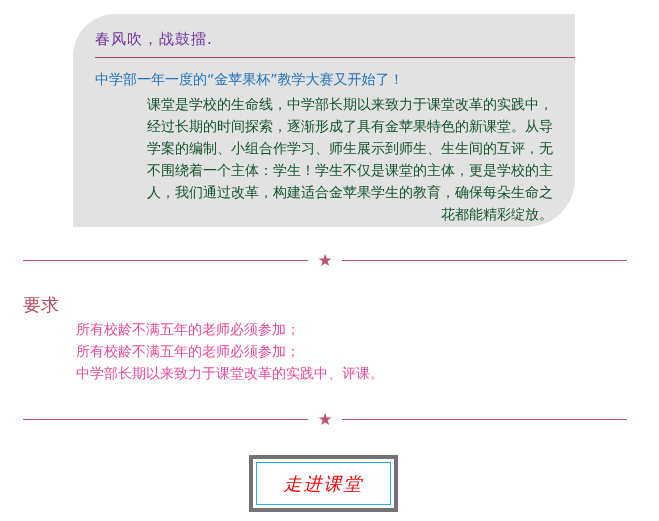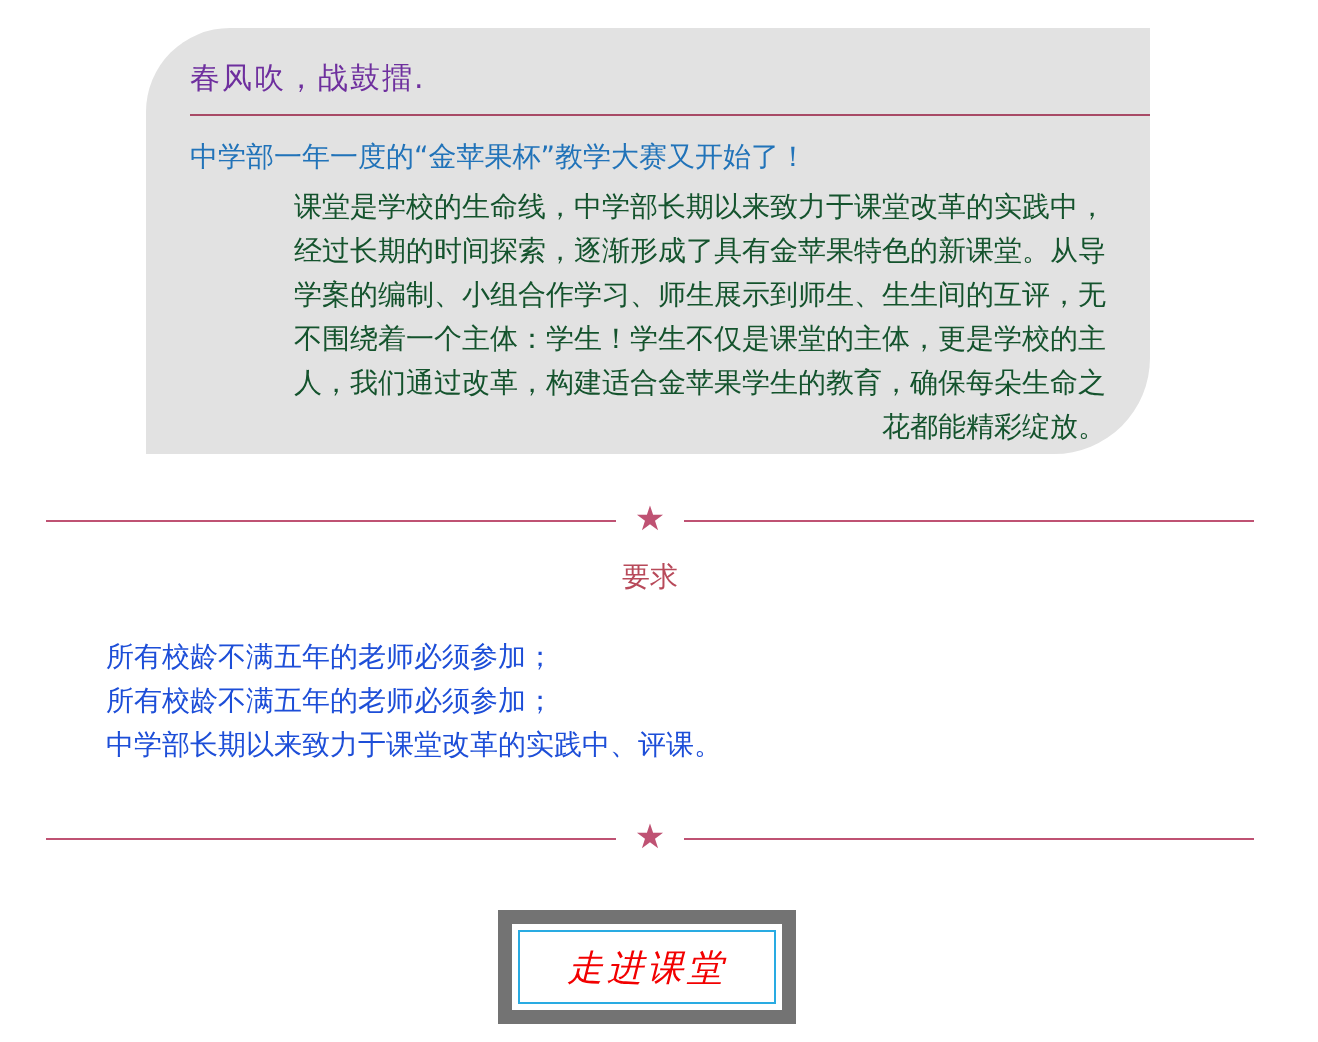--- a/index.html
+++ b/index.html
@@ -67,45 +67,44 @@
     font-size: 17px;
     line-height: 17px;
     margin: 0 9px;
   }
   .divider-top { top: 252px; }
   .divider-bottom { top: 411px; }
 
   
   .req-heading {
     position: absolute;
-    left: 23px; top: 281px;
+    left: 23px; top: 297px;
     width: 604px;
-    text-align: center;
     color: #b84a5a;
-    font-size: 14px;
+    font-size: 18px;
     line-height: 16px;
   }
   .req-list {
     position: absolute;
-    left: 53px; top: 318px;
+    left: 76px; top: 318px;
     margin: 0; padding: 0;
     list-style: none;
-    color: #1d4ed8;
+    color: #ec4899;
     font-size: 14px;
     line-height: 22px;
   }
 
   
   .enter-button {
     position: absolute;
     left: 249px; top: 455px;
     width: 149px; height: 57px;
     box-sizing: border-box;
     background: #ffffff;
-    border: 7px solid #737373;
+    border: 4px solid #737373;
     padding: 3px;
     cursor: pointer;
   }
   .enter-button-inner {
     box-sizing: border-box;
     width: 100%; height: 100%;
     border: 1px solid #29abe2;
     display: flex;
     align-items: center;
     justify-content: center;

